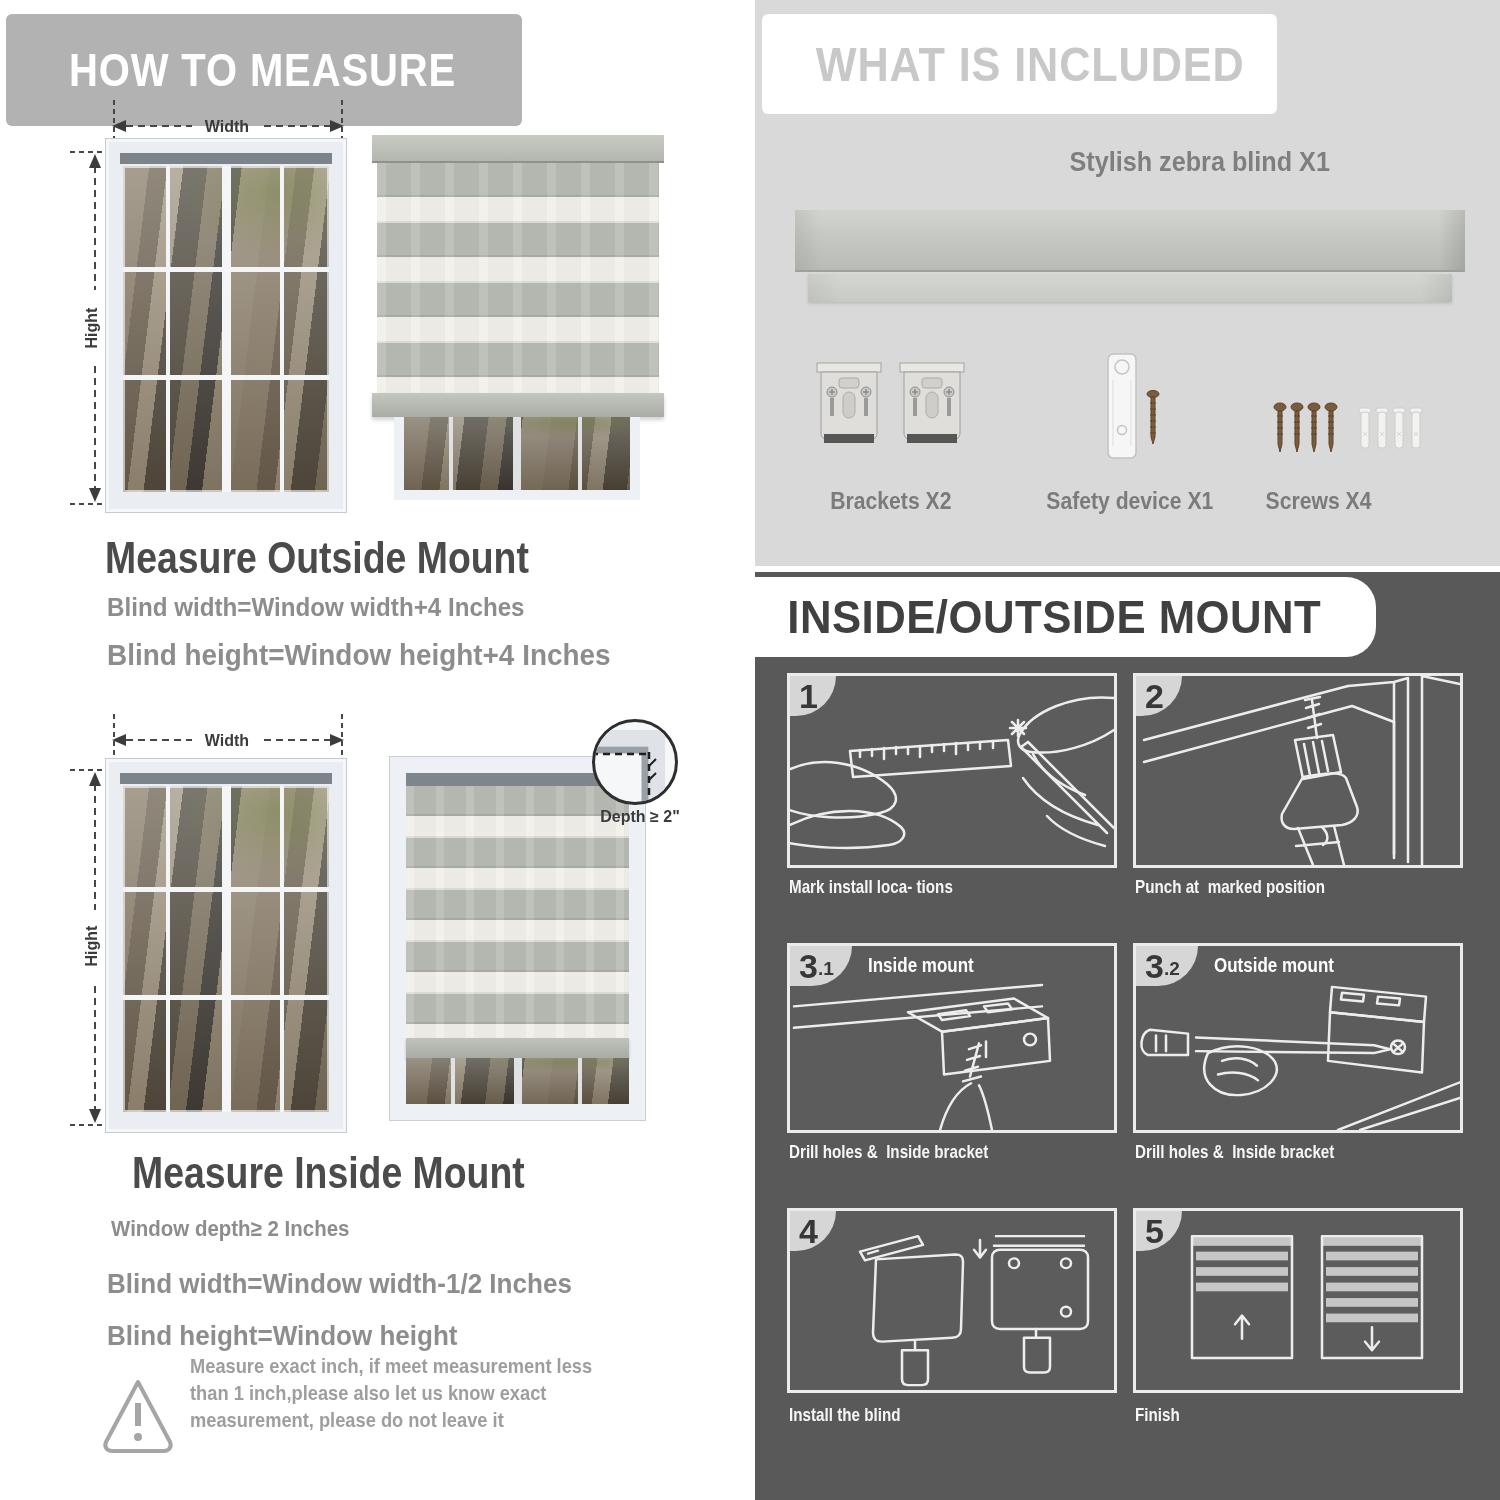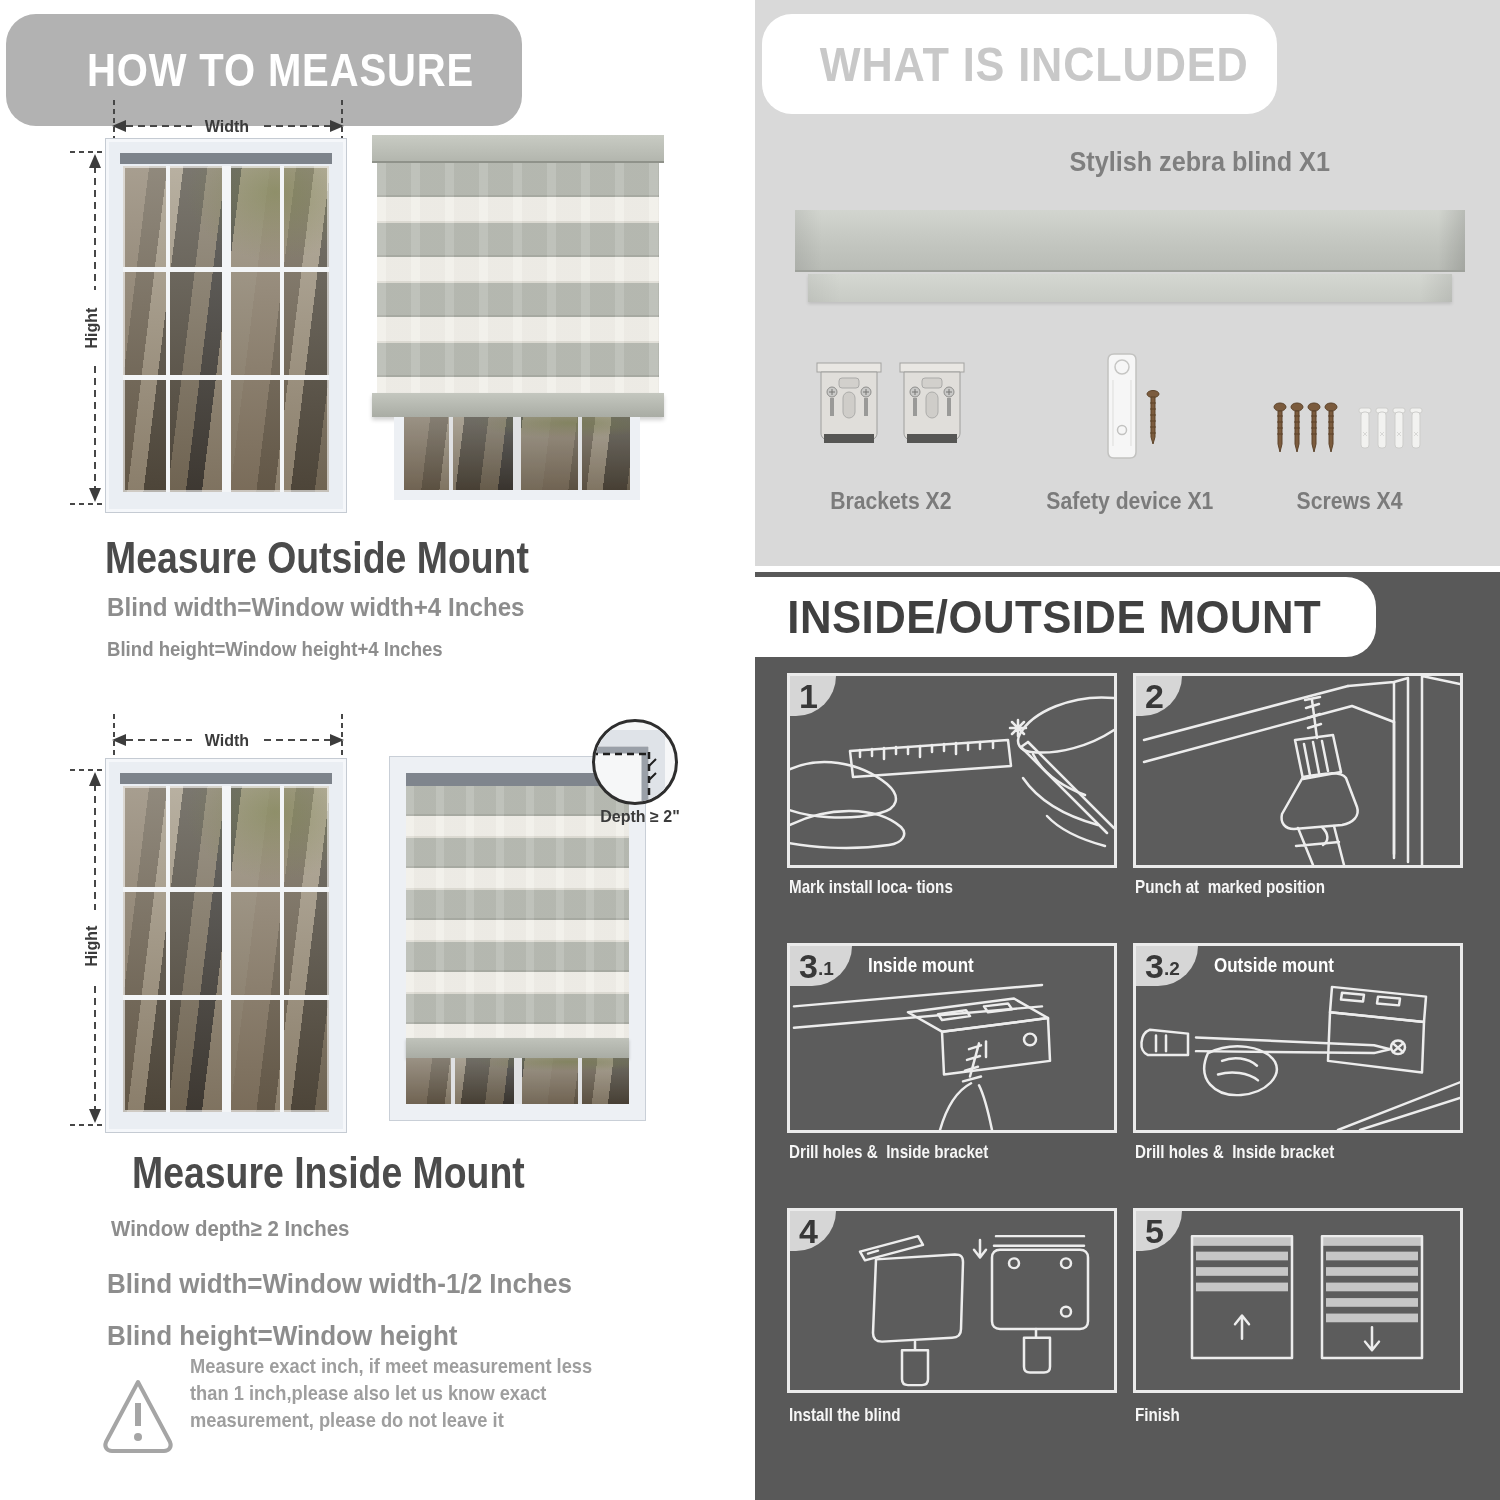--- a/index.html
+++ b/index.html
@@ -2,21 +2,21 @@
 <html><head>
 <meta charset="utf-8">
 <style>
   * { margin:0; padding:0; box-sizing:border-box; }
   html,body { background:#fff; }
   body { width:1500px; height:1500px; position:relative; overflow:hidden;
          font-family:"Liberation Sans", sans-serif; }
   .abs { position:absolute; }
 
   
-  .pill { border-radius:30px; display:flex; align-items:center;justify-content:center; }
+  .pill { border-radius:6px; display:flex; align-items:center; }
   .pill-left { background:#b2b2b2; }
   .pill-left span { color:#ffffff; font-weight:700; font-size:46px; transform:scaleX(.87); letter-spacing:1px; }
   .pill-right { background:#ffffff; }
   .pill-right span { color:#c8c8c8; font-weight:700; font-size:48px; transform:scaleX(.9); letter-spacing:1px; }
 
   
   .win { background:#eaeef3; border:1px solid #c5cbd3; box-shadow:inset 0 0 0 3px #f5f7fa; }
   .win-head { position:absolute; left:14px; right:14px; top:14px; height:11px; background:#7d838b; }
   .glz { position:absolute; left:17px; right:17px; top:27px; bottom:20px;
          box-shadow:inset 0 0 0 2px rgba(255,255,255,.6); }
@@ -122,21 +122,21 @@
       <i class="mull mv" style="left:77%"></i>
       <i class="mull mvc" style="width:8px;"></i>
     </div>
   </div>
 </div>
 
 <div class="abs h1" style="left:105px;top:533px;">
   <span>Measure Outside Mount</span></div>
 <div class="abs rule" style="left:107px;top:592px;font-size:26px;">
   <span>Blind width=Window width+4 Inches</span></div>
-<div class="abs rule" style="left:107px;top:638px;font-size:20px;">
+<div class="abs rule" style="left:107px;top:638px;font-size:30px;">
   <span>Blind height=Window height+4 Inches</span></div>
 
 <svg class="abs" style="left:104px;top:712px;" width="248" height="58" viewBox="0 0 248 58">
   <g stroke="#474747" stroke-width="2" fill="none">
     <path d="M10,2 V54" stroke-dasharray="5 4"></path>
     <path d="M238,2 V54" stroke-dasharray="5 4"></path>
     <path d="M22,28 H88" stroke-dasharray="7 5"></path>
     <path d="M160,28 H226" stroke-dasharray="7 5"></path>
   </g>
   <polygon points="8,28 22,22 22,34" fill="#3c3c3c"></polygon>
@@ -289,21 +289,21 @@
     <rect x="140" y="6" width="12" height="5" rx="2"></rect>
       <rect x="142" y="10" width="8" height="36" rx="3"></rect>
   </g>
   <g stroke="#d8d8d6">
     <path d="M93,30 l4,4 M97,30 l-4,4 M110,30 l4,4 M114,30 l-4,4 M127,30 l4,4 M131,30 l-4,4 M144,30 l4,4 M148,30 l-4,4"></path>
   </g>
 </svg>
 
 <div class="abs item-label" style="left:811px;top:488px;width:160px;"><span>Brackets X2</span></div>
 <div class="abs item-label" style="left:1010px;top:488px;width:240px;"><span>Safety device X1</span></div>
-<div class="abs item-label" style="left:1270px;top:488px;width:160px;"><span>Screws X4</span></div>
+<div class="abs item-label" style="left:1239px;top:488px;width:160px;"><span>Screws X4</span></div>
 
 <div class="abs" style="left:755px;top:572px;width:745px;height:928px;background:#595959;"></div>
 
 <div class="abs mount-head" style="left:755px;top:577px;width:621px;height:80px;">
   <span>INSIDE/OUTSIDE MOUNT</span>
 </div>
 
 <div class="step" style="left:787px;top:673px;height:195px;">
   <svg class="art" viewBox="0 0 324 189" preserveAspectRatio="none">
     <g stroke="#ededed" stroke-width="2.5" fill="none" stroke-linecap="round" stroke-linejoin="round">

